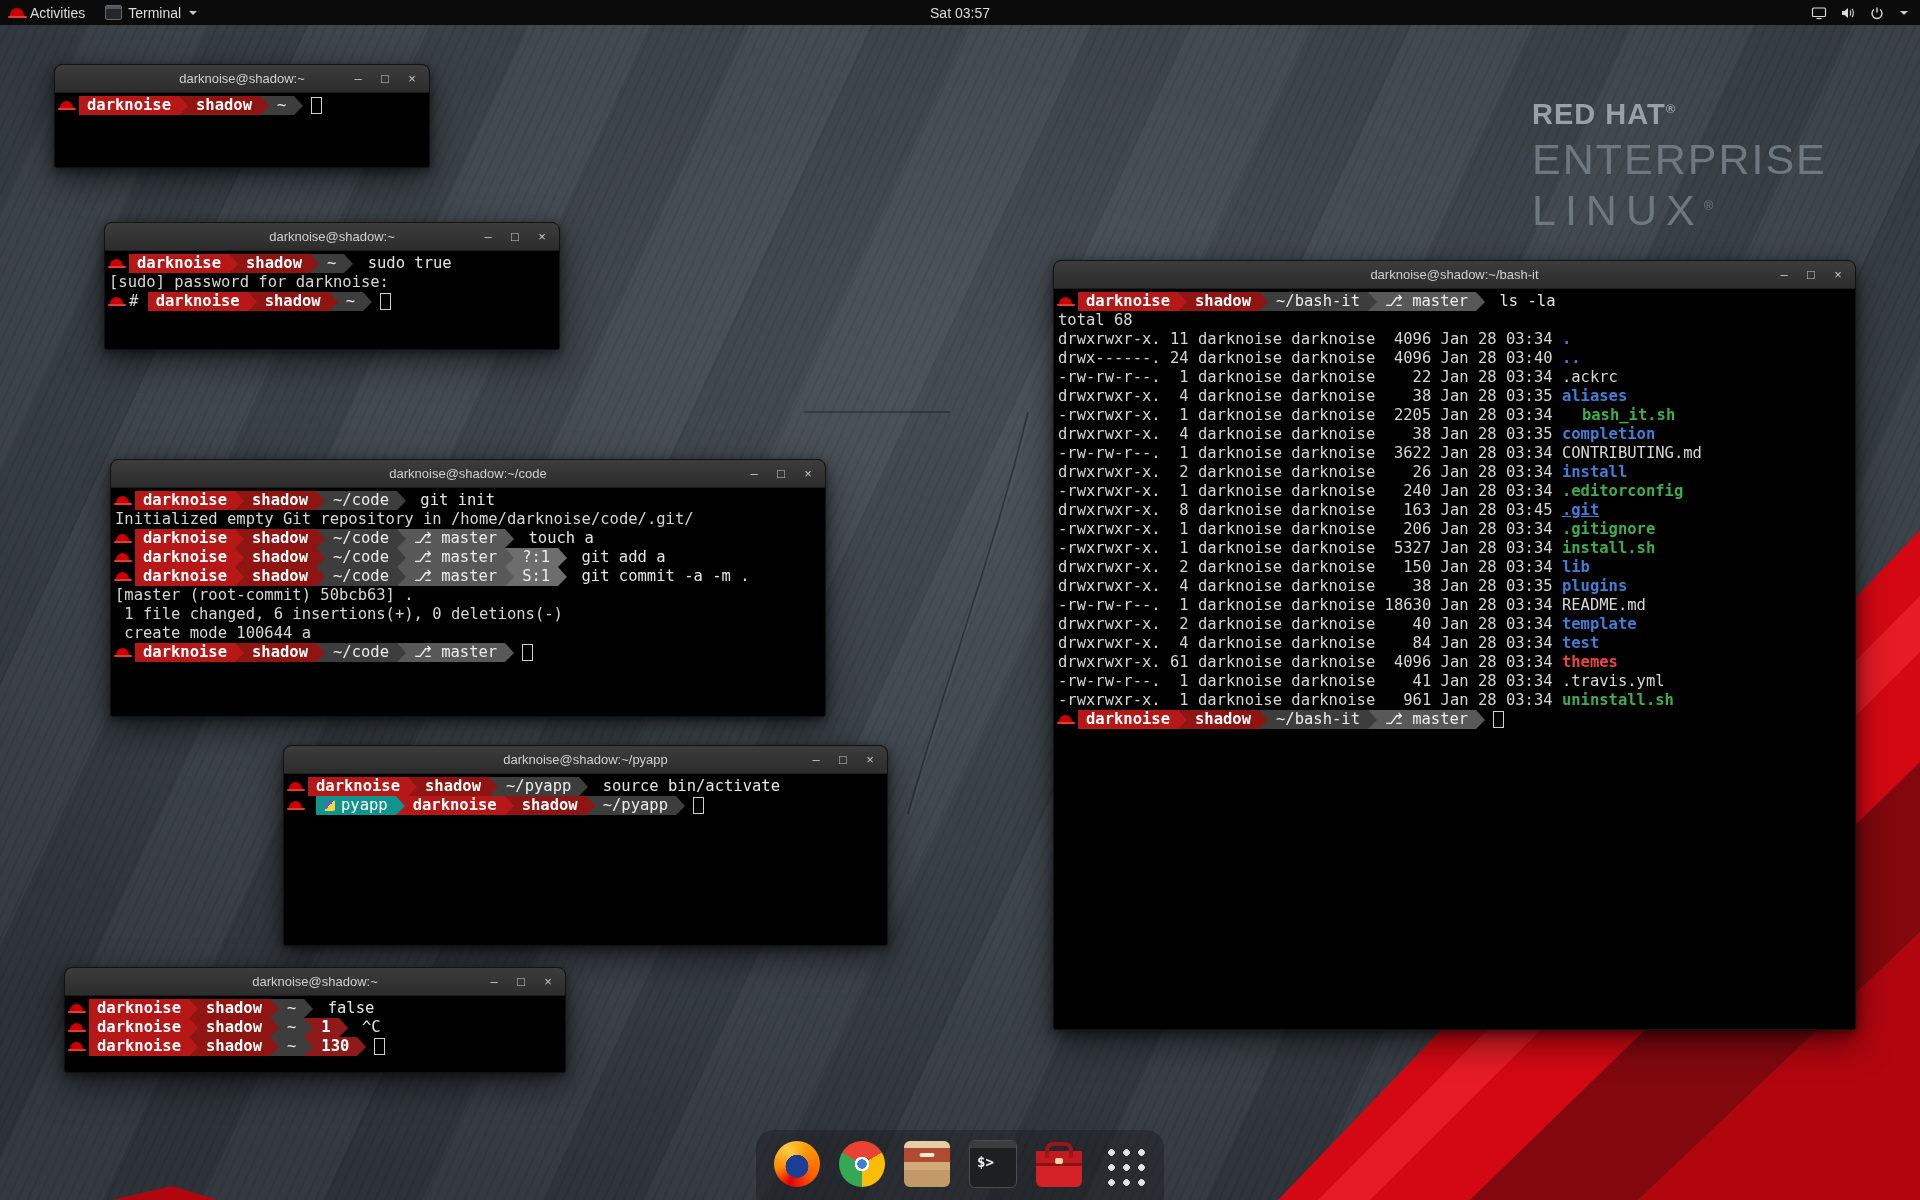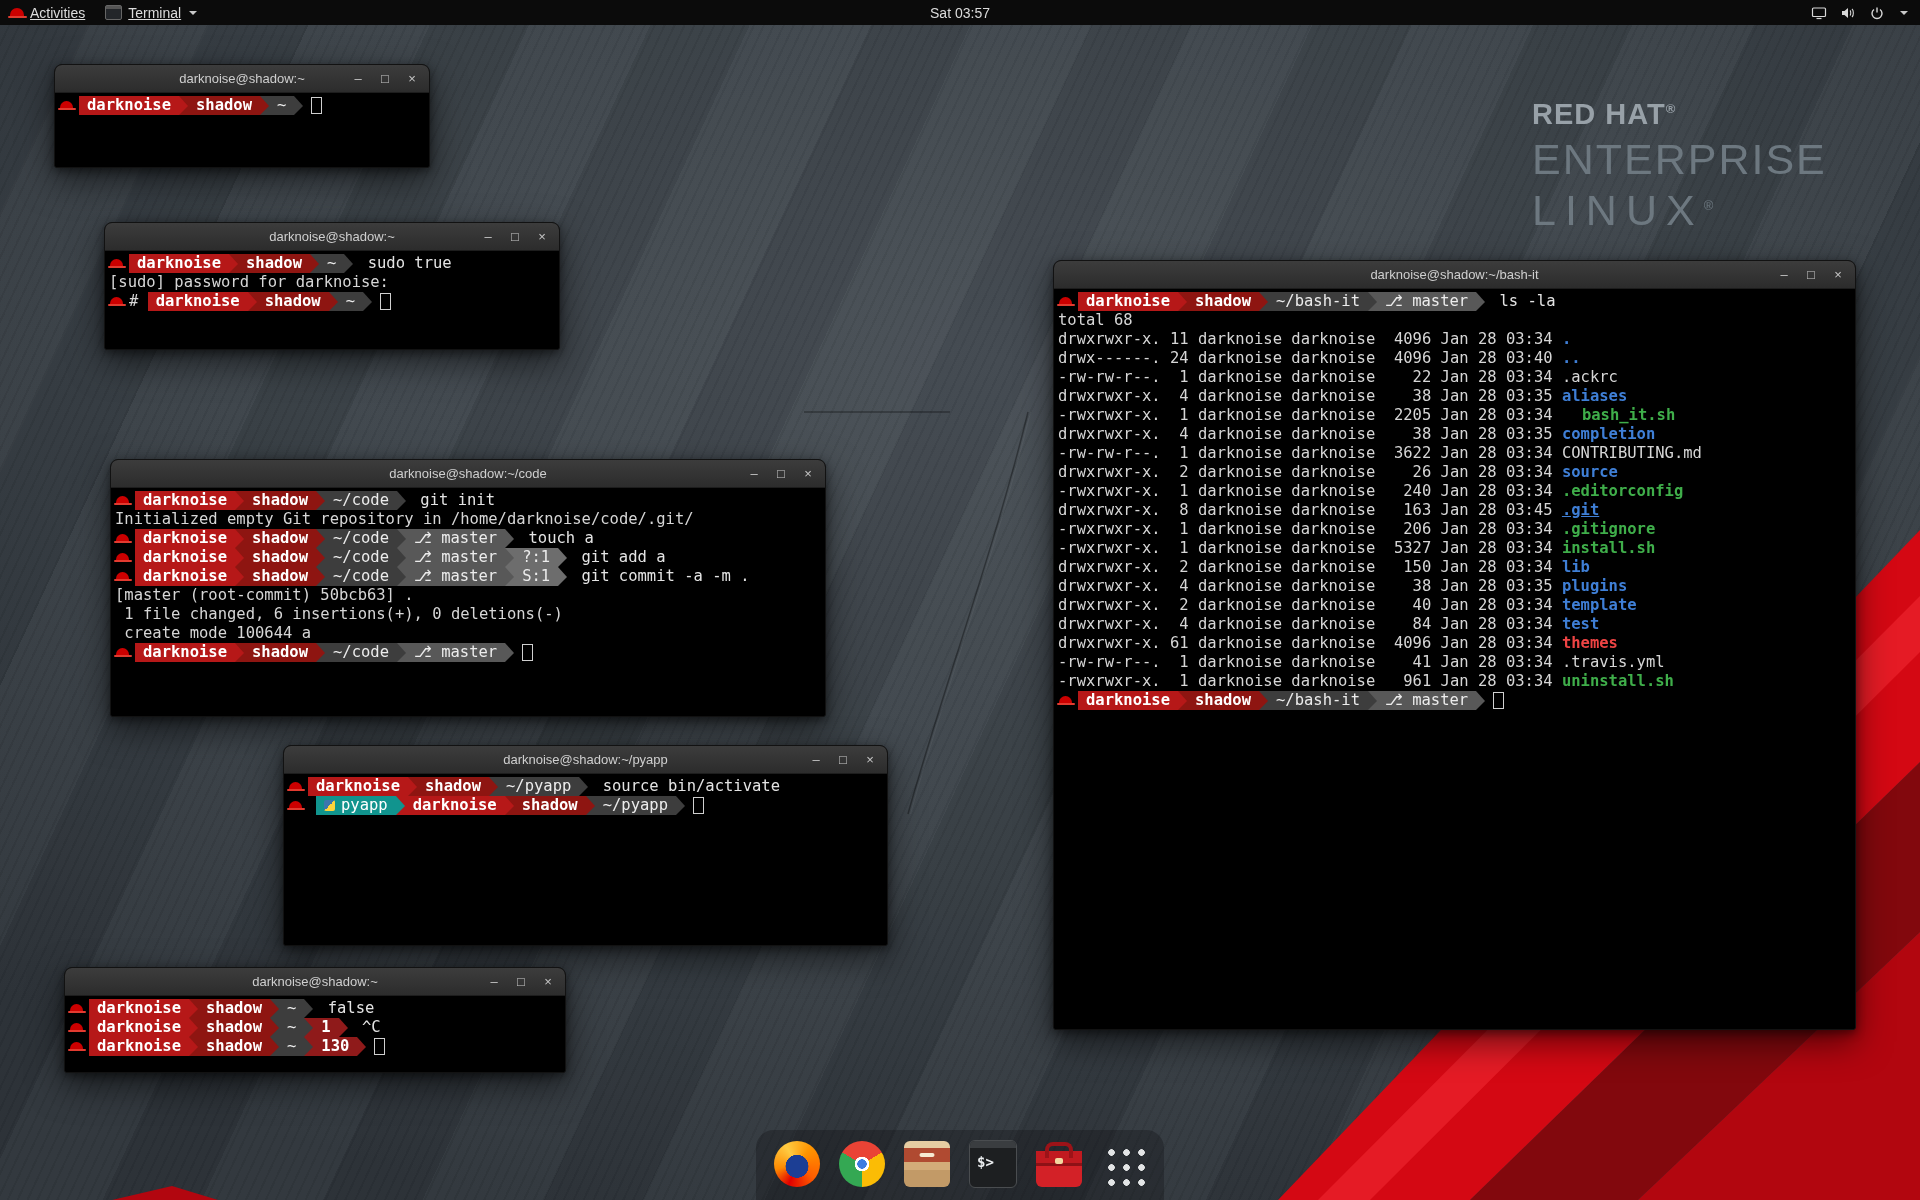--- a/index.html
+++ b/index.html
@@ -7,21 +7,21 @@
     font-family:"Liberation Sans","DejaVu Sans",sans-serif;}
   .desktop{position:relative;width:1920px;height:1200px;overflow:hidden;
     background:radial-gradient(1400px 900px at 52% 30%, #474e55 0%, #3a4147 55%, #2d3339 100%);}
   .desktop::before{content:"";position:absolute;inset:0;pointer-events:none;
     background:
       repeating-linear-gradient(115deg, rgba(0,0,0,0.045) 0 2px, rgba(255,255,255,0.012) 2px 9px),
       repeating-linear-gradient(115deg, rgba(0,0,0,0.05) 0 90px, rgba(255,255,255,0.02) 90px 200px);}
   
   .topbar{position:absolute;top:0;left:0;right:0;height:25px;background:#0b0b0b;color:#dcdcdc;
     display:flex;align-items:center;z-index:100;font-size:14px;}
-  .tb-left{display:flex;align-items:center;height:100%;text-decoration:underline;}
+  .tb-left{display:flex;align-items:center;height:100%;}
   .tb-item{display:flex;align-items:center;gap:6px;padding:0 10px;height:100%;cursor:pointer;}
   .tb-clock{position:absolute;left:0;right:0;text-align:center;pointer-events:none;}
   .tb-clock span{pointer-events:auto;cursor:pointer;}
   .tb-right{margin-left:auto;display:flex;align-items:center;gap:13px;padding-right:12px;height:100%;}
   .tb-right span{display:flex;align-items:center;cursor:pointer;}
   .mini-term{width:15px;height:13px;background:linear-gradient(#555 0 3px,#23262a 3px);border:1px solid #666;border-radius:2px;}
   .caret{width:0;height:0;border-left:4px solid transparent;border-right:4px solid transparent;border-top:4px solid #c9c9c9;margin-left:2px;}
   
   .hat-icon{display:inline-block;width:13px;height:9px;background:#cc0000;border-radius:7px 7px 1px 1px;position:relative;flex:0 0 auto;}
   .hat-icon::after{content:"";position:absolute;left:-2px;right:-3px;bottom:0;height:2px;background:#e23b30;border-radius:1px;}
@@ -206,27 +206,28 @@
     <div class="term-body">
         <div class="trow"><span class="hat-icon"></span><span class="tk tk-user" style="background-color: rgb(182, 24, 24);">darknoise</span><span class="sep" style="border-left-color: rgb(182, 24, 24); background-color: rgb(142, 21, 17);"></span><span class="tk tk-host" style="background-color: rgb(142, 21, 17);">shadow</span><span class="sep" style="border-left-color: rgb(142, 21, 17); background-color: rgb(61, 61, 61);"></span><span class="tk tk-path" style="background-color: rgb(61, 61, 61);">~/bash-it</span><span class="sep" style="border-left-color: rgb(61, 61, 61); background-color: rgb(88, 88, 88);"></span><span class="tk tk-git" style="background-color: rgb(88, 88, 88);">⎇ master</span><span class="sep" style="border-left-color: rgb(88, 88, 88);"></span><span class="tk tk-cmd"> ls -la</span></div>
         <div class="trow"><span class="tk tk-plain">total 68</span></div>
         <div class="trow"><span class="tk tk-plain">drwxrwxr-x. 11 darknoise darknoise  4096 Jan 28 03:34 </span><span class="tk tk-dir" style="color: rgb(63, 127, 214);">.</span></div>
         <div class="trow"><span class="tk tk-plain">drwx------. 24 darknoise darknoise  4096 Jan 28 03:40 </span><span class="tk tk-dir" style="color: rgb(63, 127, 214);">..</span></div>
         <div class="trow"><span class="tk tk-plain">-rw-rw-r--.  1 darknoise darknoise    22 Jan 28 03:34 </span><span class="tk tk-plain">.ackrc</span></div>
         <div class="trow"><span class="tk tk-plain">drwxrwxr-x.  4 darknoise darknoise    38 Jan 28 03:35 </span><span class="tk tk-dir" style="color: rgb(63, 127, 214);">aliases</span></div>
         <div class="trow"><span class="tk tk-plain">-rwxrwxr-x.  1 darknoise darknoise  2205 Jan 28 03:34 </span><span class="tk tk-exe" style="color: rgb(63, 174, 74); margin-left: 20px;">bash_it.sh</span></div>
         <div class="trow"><span class="tk tk-plain">drwxrwxr-x.  4 darknoise darknoise    38 Jan 28 03:35 </span><span class="tk tk-dir" style="color: rgb(63, 127, 214);">completion</span></div>
         <div class="trow"><span class="tk tk-plain">-rw-rw-r--.  1 darknoise darknoise  3622 Jan 28 03:34 </span><span class="tk tk-plain">CONTRIBUTING.md</span></div>
-        <div class="trow"><span class="tk tk-plain">drwxrwxr-x.  2 darknoise darknoise    26 Jan 28 03:34 </span><span class="tk tk-dir" style="color: rgb(63, 127, 214);">source</span></div>
+        <div class="trow"><span class="tk tk-plain">drwxrwxr-x.  2 darknoise darknoise    26 Jan 28 03:34 </span><span class="tk tk-dir" style="color: rgb(63, 127, 214);">install</span></div>
         <div class="trow"><span class="tk tk-plain">-rwxrwxr-x.  1 darknoise darknoise   240 Jan 28 03:34 </span><span class="tk tk-exe" style="color: rgb(63, 174, 74);">.editorconfig</span></div>
         <div class="trow"><span class="tk tk-plain">drwxrwxr-x.  8 darknoise darknoise   163 Jan 28 03:45 </span><span class="tk tk-dir" style="color: rgb(63, 127, 214); text-decoration: underline;">.git</span></div>
         <div class="trow"><span class="tk tk-plain">-rwxrwxr-x.  1 darknoise darknoise   206 Jan 28 03:34 </span><span class="tk tk-exe" style="color: rgb(63, 174, 74);">.gitignore</span></div>
         <div class="trow"><span class="tk tk-plain">-rwxrwxr-x.  1 darknoise darknoise  5327 Jan 28 03:34 </span><span class="tk tk-exe" style="color: rgb(63, 174, 74);">install.sh</span></div>
         <div class="trow"><span class="tk tk-plain">drwxrwxr-x.  2 darknoise darknoise   150 Jan 28 03:34 </span><span class="tk tk-dir" style="color: rgb(63, 127, 214);">lib</span></div>
         <div class="trow"><span class="tk tk-plain">drwxrwxr-x.  4 darknoise darknoise    38 Jan 28 03:35 </span><span class="tk tk-dir" style="color: rgb(63, 127, 214);">plugins</span></div>
+        <div class="trow"><span class="tk tk-plain">-rw-rw-r--.  1 darknoise darknoise 18630 Jan 28 03:34 </span><span class="tk tk-plain">README.md</span></div>
         <div class="trow"><span class="tk tk-plain">drwxrwxr-x.  2 darknoise darknoise    40 Jan 28 03:34 </span><span class="tk tk-dir" style="color: rgb(63, 127, 214);">template</span></div>
         <div class="trow"><span class="tk tk-plain">drwxrwxr-x.  4 darknoise darknoise    84 Jan 28 03:34 </span><span class="tk tk-dir" style="color: rgb(63, 127, 214);">test</span></div>
         <div class="trow"><span class="tk tk-plain">drwxrwxr-x. 61 darknoise darknoise  4096 Jan 28 03:34 </span><span class="tk tk-dir" style="color: #ef4444;">themes</span></div>
         <div class="trow"><span class="tk tk-plain">-rw-rw-r--.  1 darknoise darknoise    41 Jan 28 03:34 </span><span class="tk tk-plain">.travis.yml</span></div>
         <div class="trow"><span class="tk tk-plain">-rwxrwxr-x.  1 darknoise darknoise   961 Jan 28 03:34 </span><span class="tk tk-exe" style="color: rgb(63, 174, 74);">uninstall.sh</span></div>
         <div class="trow"><span class="hat-icon"></span><span class="tk tk-user" style="background-color: rgb(182, 24, 24);">darknoise</span><span class="sep" style="border-left-color: rgb(182, 24, 24); background-color: rgb(142, 21, 17);"></span><span class="tk tk-host" style="background-color: rgb(142, 21, 17);">shadow</span><span class="sep" style="border-left-color: rgb(142, 21, 17); background-color: rgb(61, 61, 61);"></span><span class="tk tk-path" style="background-color: rgb(61, 61, 61);">~/bash-it</span><span class="sep" style="border-left-color: rgb(61, 61, 61); background-color: rgb(88, 88, 88);"></span><span class="tk tk-git" style="background-color: rgb(88, 88, 88);">⎇ master</span><span class="sep" style="border-left-color: rgb(88, 88, 88);"></span><span class="cursor"></span></div>
       </div>
   </div>
 
   <div class="dock">

